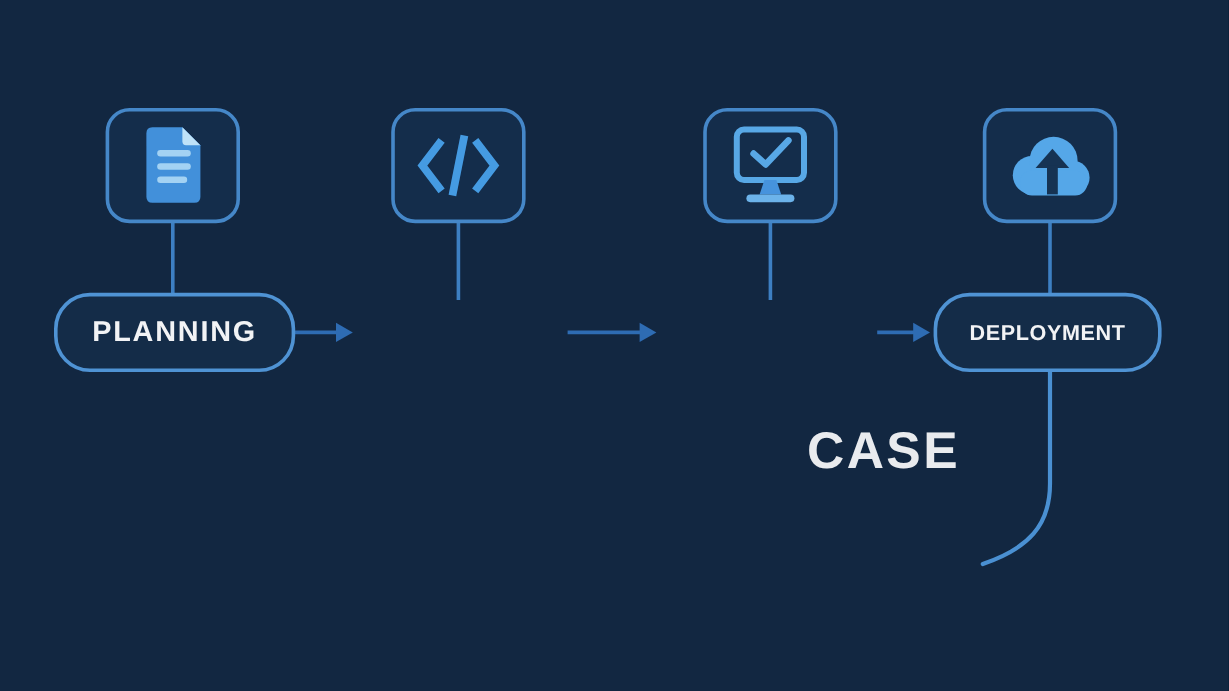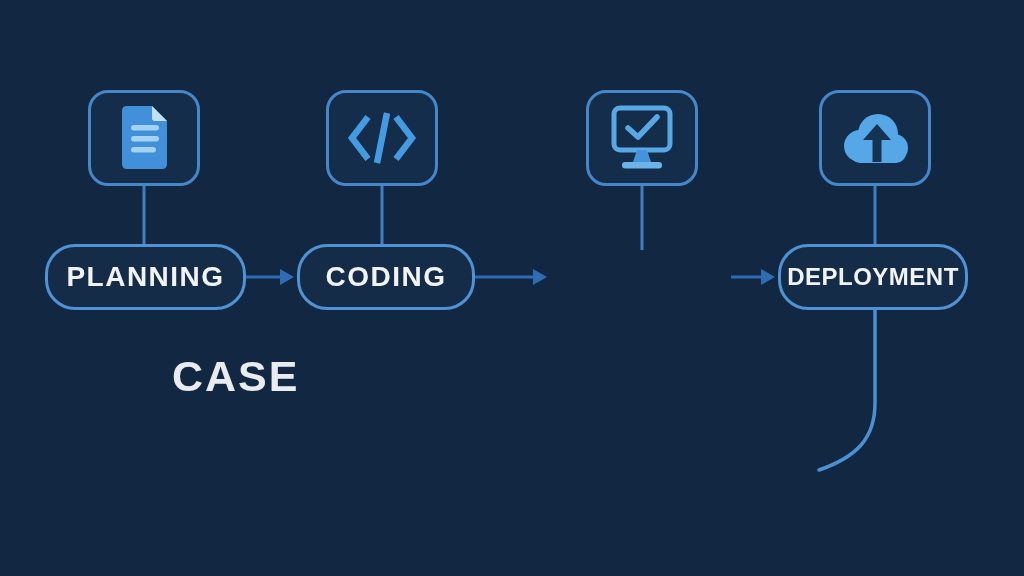--- a/index.html
+++ b/index.html
@@ -38,41 +38,41 @@
     border: 3px solid #4f93d4;
     border-radius: 30px;
     background: #142c48;
     z-index: 2;
     display: flex;
     align-items: center;
     justify-content: center;
   }
   .stage-label {
     color: #f2f3f5;
-    font-size: 28px;
+    font-size: 24px;
     font-weight: 700;
     letter-spacing: 1.5px;
     white-space: nowrap;
   }
-  .stage-label.small { font-size: 24px; letter-spacing: 0.5px; }
+  .stage-label.small { font-size: 18px; letter-spacing: 0.5px; }
   #pill-planning   { left: 45px;  width: 201px; }
   #pill-coding     { left: 297px; width: 178px; }
   #pill-testing    { left: 557px; width: 176px; }
   #pill-deployment { left: 778px; width: 190px; }
   #box-planning    { left: 88px;  }
   #box-coding      { left: 326px; }
   #box-testing     { left: 586px; }
   #box-deployment  { left: 819px; }
   #diagram-title {
     position: absolute;
-    left: 172px;
+    left: 160px;
     top: 353px;
     width: 640px;
     z-index: 2;
-    text-align: left;
+    text-align: right;
     color: #e9ebee;
     font-size: 43px;
     line-height: 46px;
     font-weight: 700;
     letter-spacing: 2px;
   }
 </style>
 </head>
 <body>
 
@@ -137,23 +137,20 @@
         <rect x="14" y="32" width="56" height="21" rx="10"></rect>
       </g>
       <polygon points="41,14 27,30 55,30" fill="#163353"></polygon>
       <rect x="36.5" y="28" width="9" height="24" fill="#163353"></rect>
     </svg>
   </div>
 
   <div class="stage-pill" id="pill-planning">
     <span class="stage-label">PLANNING</span>
   </div>
-  <div class="stage-pill" id="pill-coding">
-    <span class="stage-label">CODING</span>
-  </div>
   <div class="stage-pill" id="pill-deployment">
     <span class="stage-label small">DEPLOYMENT</span>
   </div>
 
   <div id="diagram-title">
     <div>CASE</div>
   </div>
 
 </div>
 

